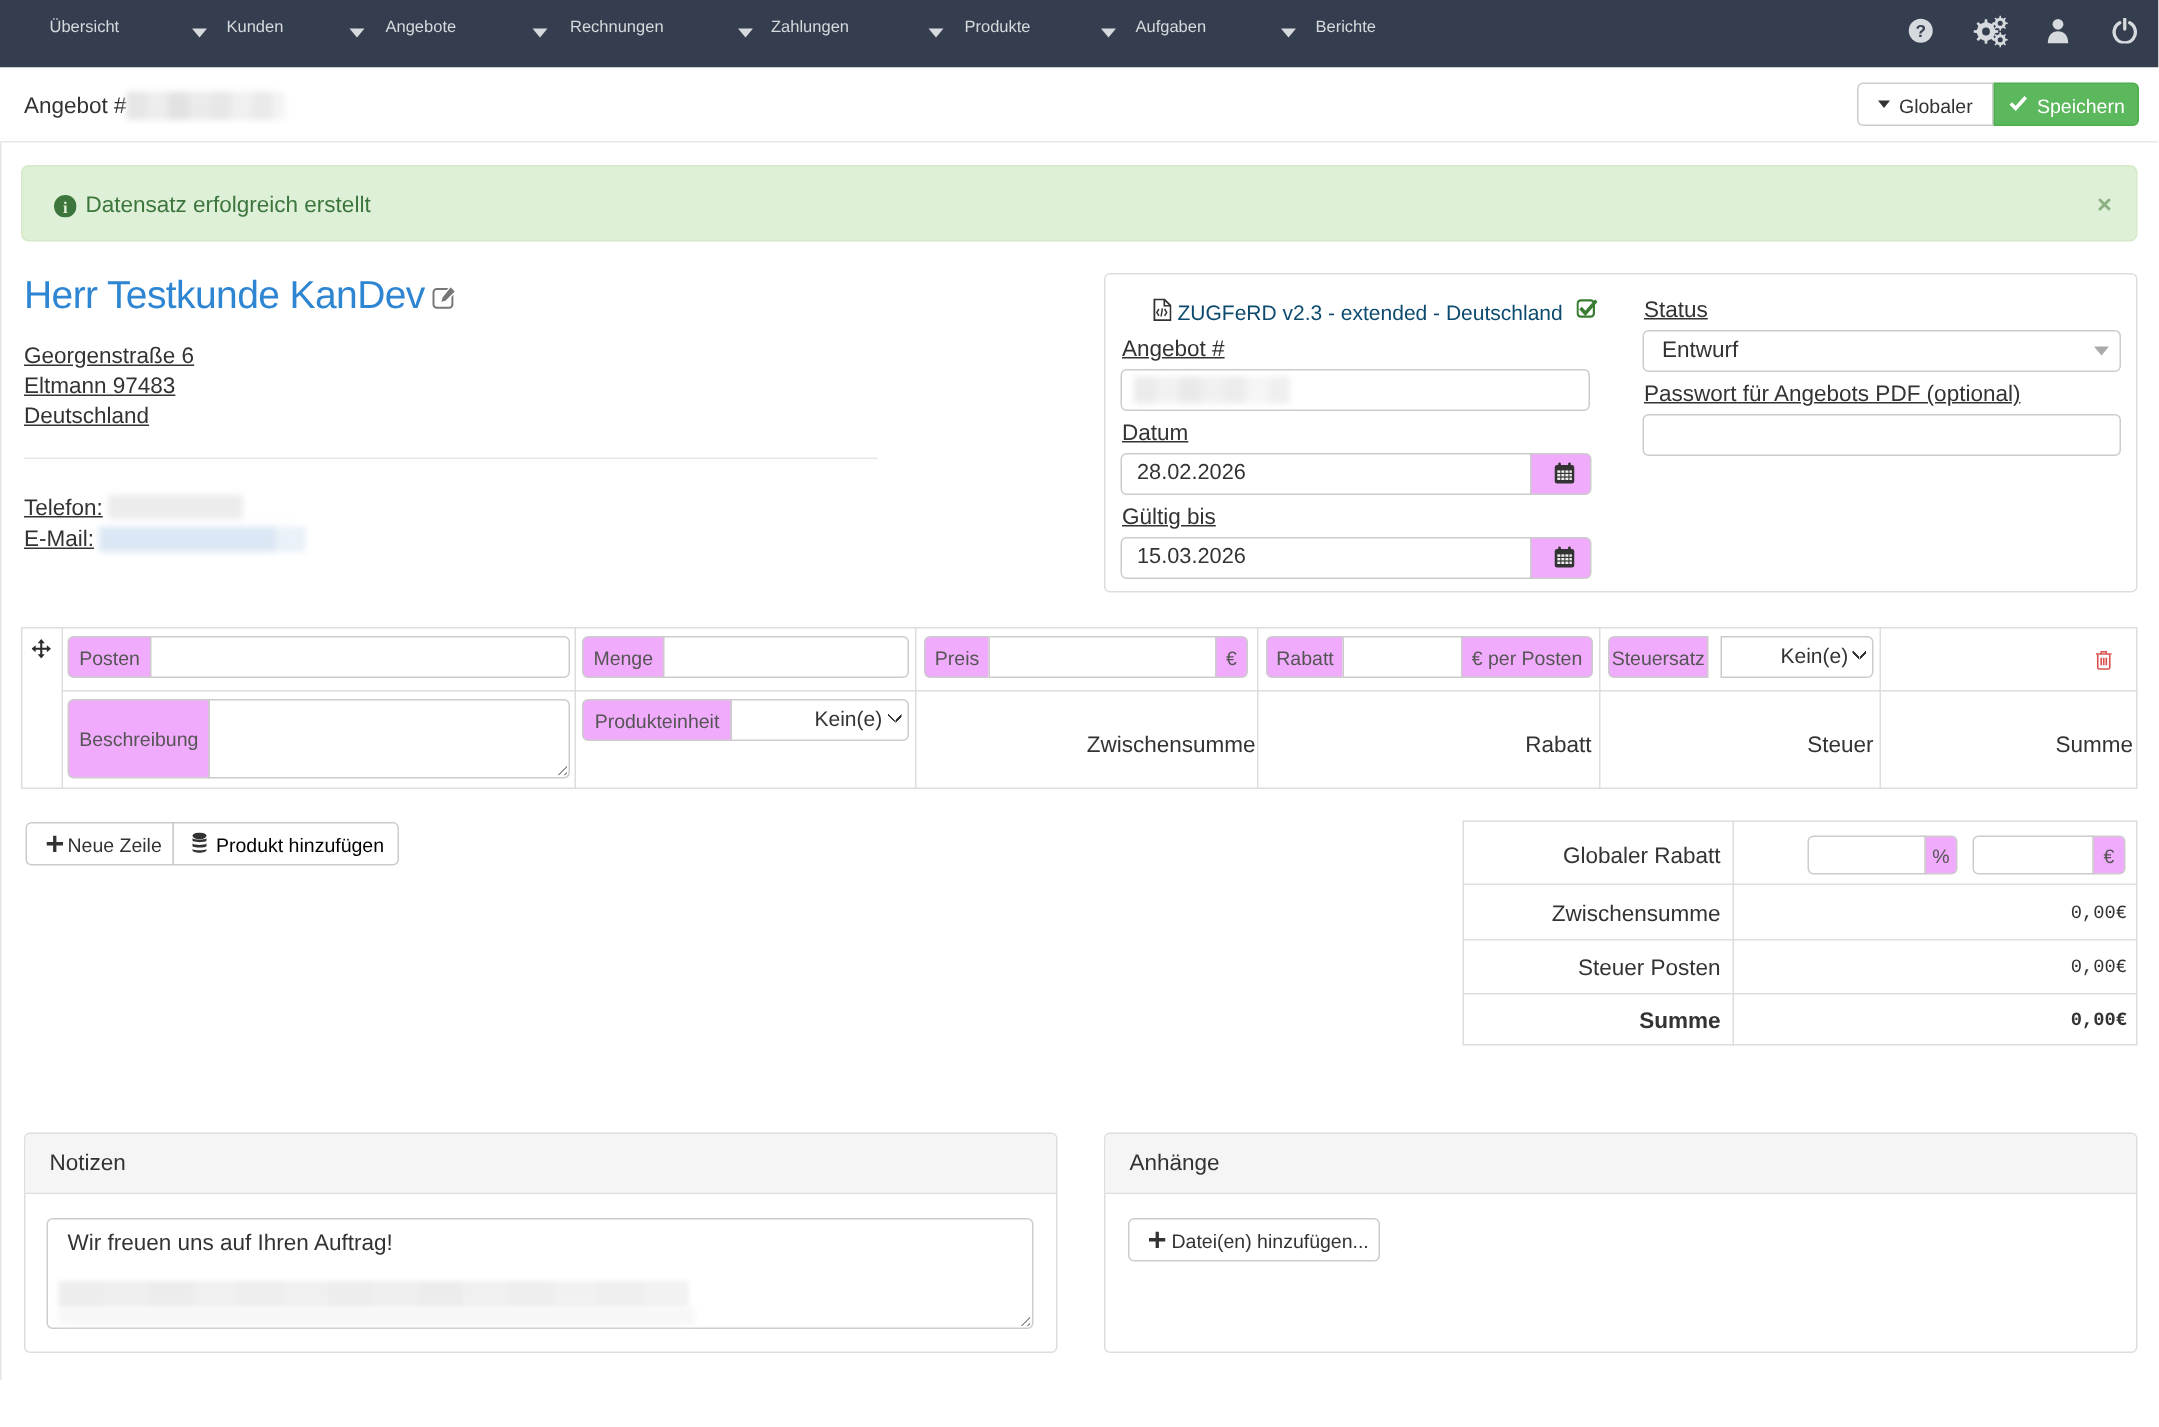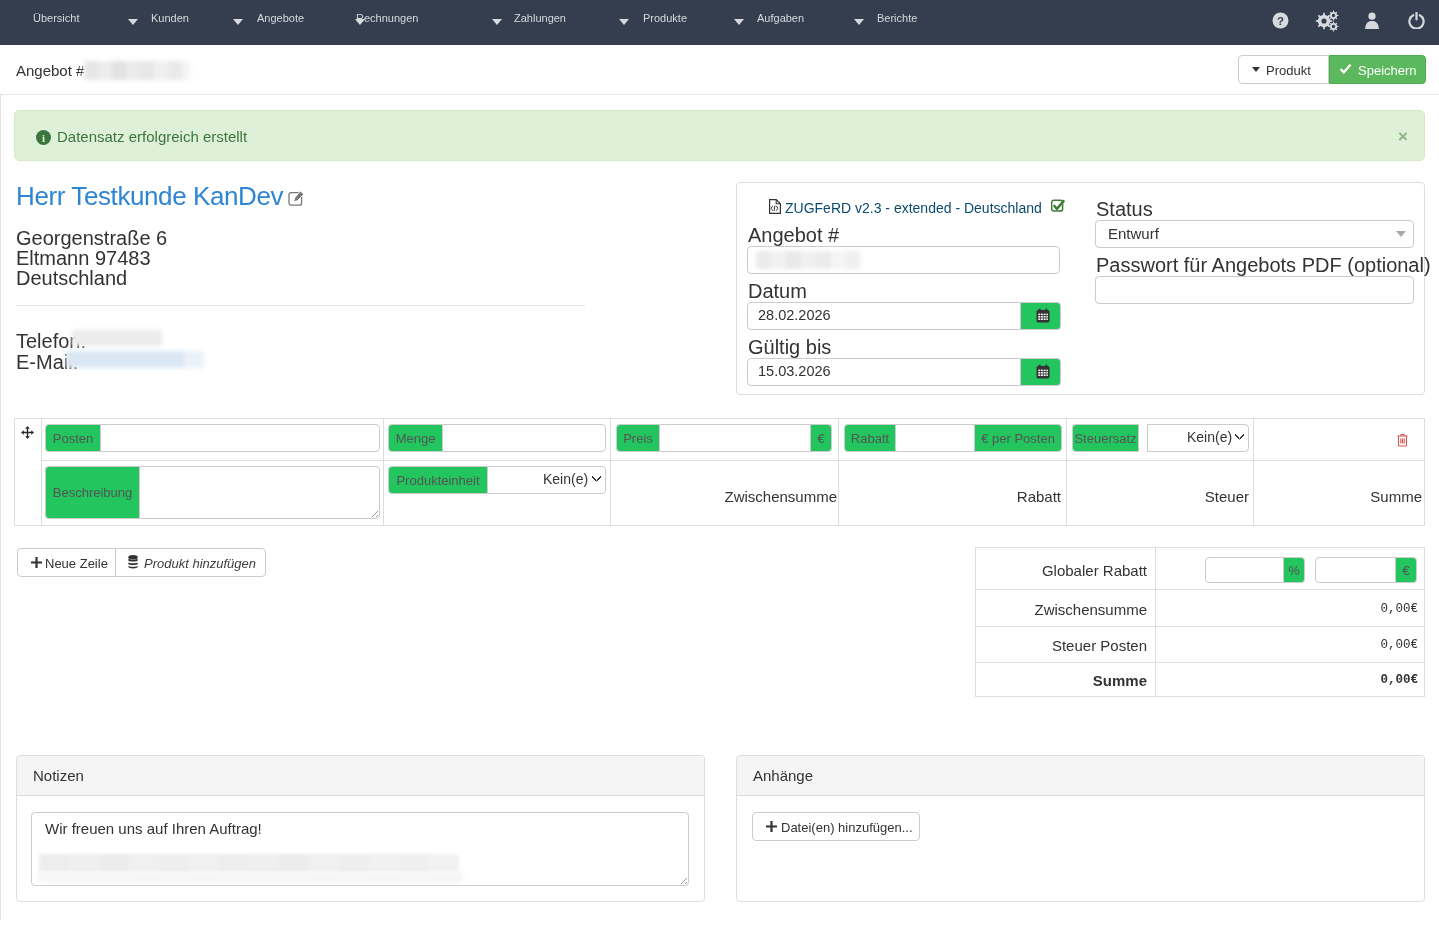--- a/index.html
+++ b/index.html
@@ -1,35 +1,35 @@
 <!DOCTYPE html>
 <html><head>
 <meta charset="utf-8">
 <style>
 * { margin:0; padding:0; box-sizing:border-box; }
 html,body { width:1439px; height:951px; background:#fff; font-family:"Liberation Sans", sans-serif; overflow:hidden; }
 .abs { position:absolute; }
 body { position:relative; }
-.lbl { font-size:20px; color:#333; }
+.lbl { font-size:15px; color:#333;text-decoration:underline; }
 .inp { border:1px solid #ccc; border-radius:4px; background:#fff; }
-.addon { background:#22c55e; border:1px solid #ccc; color:#555; font-size:13px; display:flex; align-items:center; justify-content:center; }
+.addon { background:#f0abfc; border:1px solid #ccc; color:#555; font-size:13px; display:flex; align-items:center; justify-content:center; }
 .blur { filter:blur(2px); border-radius:1px; }
 svg { display:block; }
 </style>
 </head>
 <body>
 
 <div class="abs" id="navbar" style="left:0;top:0;width:1439px;height:45px;background:#343e4e;"></div>
 <div class="abs navtxt" style="left:33px;">Übersicht</div>
 <div class="abs navcaret" style="left:128px;"></div>
 <div class="abs navtxt" style="left:151px;">Kunden</div>
 <div class="abs navcaret" style="left:233px;"></div>
 <div class="abs navtxt" style="left:257px;">Angebote</div>
 <div class="abs navcaret" style="left:355px;"></div>
-<div class="abs navtxt" style="left:356px;">Rechnungen</div>
+<div class="abs navtxt" style="left:380px;">Rechnungen</div>
 <div class="abs navcaret" style="left:492px;"></div>
 <div class="abs navtxt" style="left:514px;">Zahlungen</div>
 <div class="abs navcaret" style="left:619px;"></div>
 <div class="abs navtxt" style="left:643px;">Produkte</div>
 <div class="abs navcaret" style="left:734px;"></div>
 <div class="abs navtxt" style="left:757px;">Aufgaben</div>
 <div class="abs navcaret" style="left:854px;"></div>
 <div class="abs navtxt" style="left:877px;">Berichte</div>
 <style>
 .navtxt { top:11.5px; font-size:11px; color:#d6d9dd; }
@@ -61,21 +61,21 @@
       <line x1="8.5" y1="0.6" x2="8.5" y2="7.4" stroke="#d6d9dd" stroke-width="2.2" stroke-linecap="round"></line>
     </svg>
 </div>
 
 <div class="abs" style="left:0;top:45px;width:1439px;height:50px;background:#fff;border-bottom:1px solid #e7e7e7;"></div>
 <div class="abs" style="left:16px;top:62px;font-size:15px;color:#333;">Angebot #</div>
 <div class="abs blur" style="left:84px;top:61px;width:106px;height:19px;background:linear-gradient(90deg,#e6e6e6 0px 14px,#ededed 14px 28px,#e2e2e2 28px 42px,#ebebeb 42px 56px,#e7e7e7 56px 70px,#f0f0f0 70px 84px,#eaeaea 84px 98px,#f4f4f4 98px 112px);"></div>
 
 <div class="abs" style="left:1238px;top:55px;width:91px;height:29px;background:#fff;border:1px solid #ccc;border-radius:4px 0 0 4px;"></div>
 <div class="abs" style="left:1252px;top:67px;width:0;height:0;border-left:4.5px solid transparent;border-right:4.5px solid transparent;border-top:5.5px solid #333;"></div>
-<div class="abs" style="left:1266px;top:63px;font-size:13px;color:#333;">Produkt</div>
+<div class="abs" style="left:1266px;top:63px;font-size:13px;color:#333;">Globaler</div>
 <div class="abs" style="left:1329px;top:55px;width:97px;height:29px;background:#5cb85c;border:1px solid #4cae4c;border-radius:0 4px 4px 0;"></div>
 <div class="abs" style="left:1339px;top:62px;">
 <svg width="13" height="13" viewBox="0 0 13 13">
       <path d="M1.5,7 L4.8,10.3 L11.5,2.8" fill="none" stroke="#fff" stroke-width="2.4"></path>
     </svg>
 </div>
 <div class="abs" style="left:1358px;top:63px;font-size:13px;color:#fff;">Speichern</div>
 
 <div class="abs" style="left:0;top:95px;width:1px;height:825px;background:#e4e4e4;"></div>
 
@@ -262,21 +262,21 @@
   </div>
 <div class="abs" style="left:45px;top:556px;font-size:13px;color:#333;">Neue Zeile</div>
 <div class="abs" style="left:128px;top:555px;">
     <svg width="10" height="14" viewBox="0 0 12 14" preserveAspectRatio="none" fill="#333">
       <ellipse cx="6" cy="2.2" rx="5.6" ry="2.2"></ellipse>
       <path d="M0.4,3.6 C0.4,5 11.6,5 11.6,3.6 L11.6,5.4 C11.6,6.8 0.4,6.8 0.4,5.4 Z"></path>
       <path d="M0.4,7.2 C0.4,8.6 11.6,8.6 11.6,7.2 L11.6,9 C11.6,10.4 0.4,10.4 0.4,9 Z"></path>
       <path d="M0.4,10.8 C0.4,12.2 11.6,12.2 11.6,10.8 L11.6,11.8 C11.6,14 0.4,14 0.4,11.8 Z"></path>
     </svg>
   </div>
-<div class="abs" style="left:144px;top:556px;font-size:13px;color:#404040;font-style:italic;">Produkt hinzufügen</div>
+<div class="abs" style="left:144px;top:556px;font-size:13px;color:#000000;">Produkt hinzufügen</div>
 
 <div class="abs" style="left:975px;top:547px;width:450px;height:150px;border:1px solid #ddd;"></div>
 <div class="abs" style="left:1155px;top:547px;width:1px;height:150px;background:#ddd;"></div>
 <div class="abs" style="left:976px;top:589px;width:448px;height:1px;background:#ddd;"></div>
 <div class="abs" style="left:976px;top:626px;width:448px;height:1px;background:#ddd;"></div>
 <div class="abs" style="left:976px;top:662px;width:448px;height:1px;background:#ddd;"></div>
 <div class="abs totlbl" style="left:976px;top:562px;width:171px;">Globaler Rabatt</div>
 <div class="abs totlbl" style="left:976px;top:601px;width:171px;">Zwischensumme</div>
 <div class="abs totlbl" style="left:976px;top:637px;width:171px;">Steuer Posten</div>
 <div class="abs totlbl" style="left:976px;top:672px;width:171px;font-weight:bold;">Summe</div>

